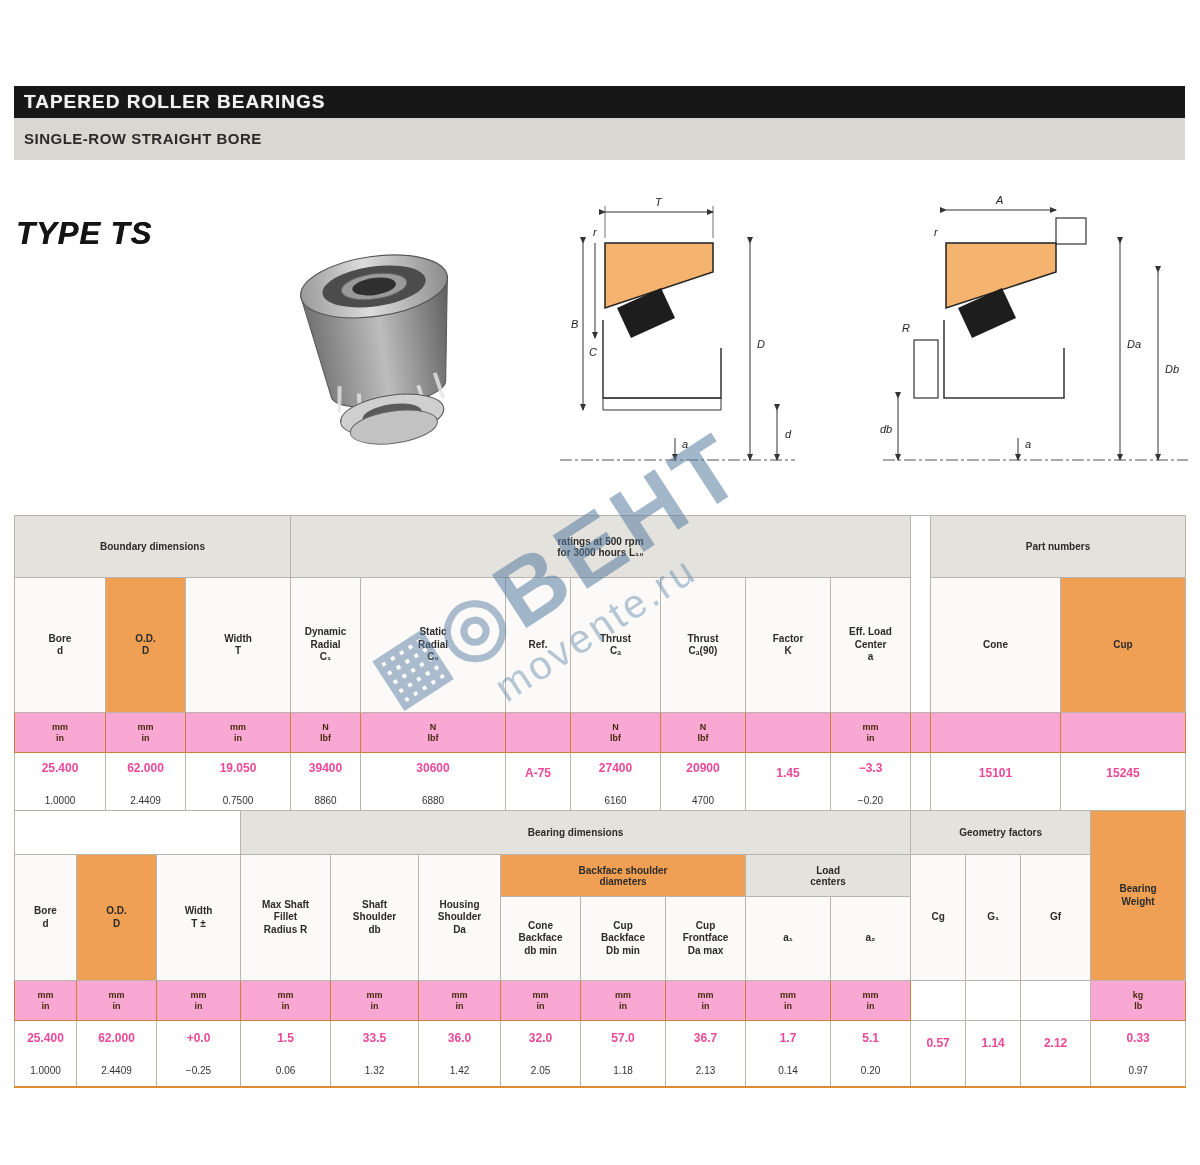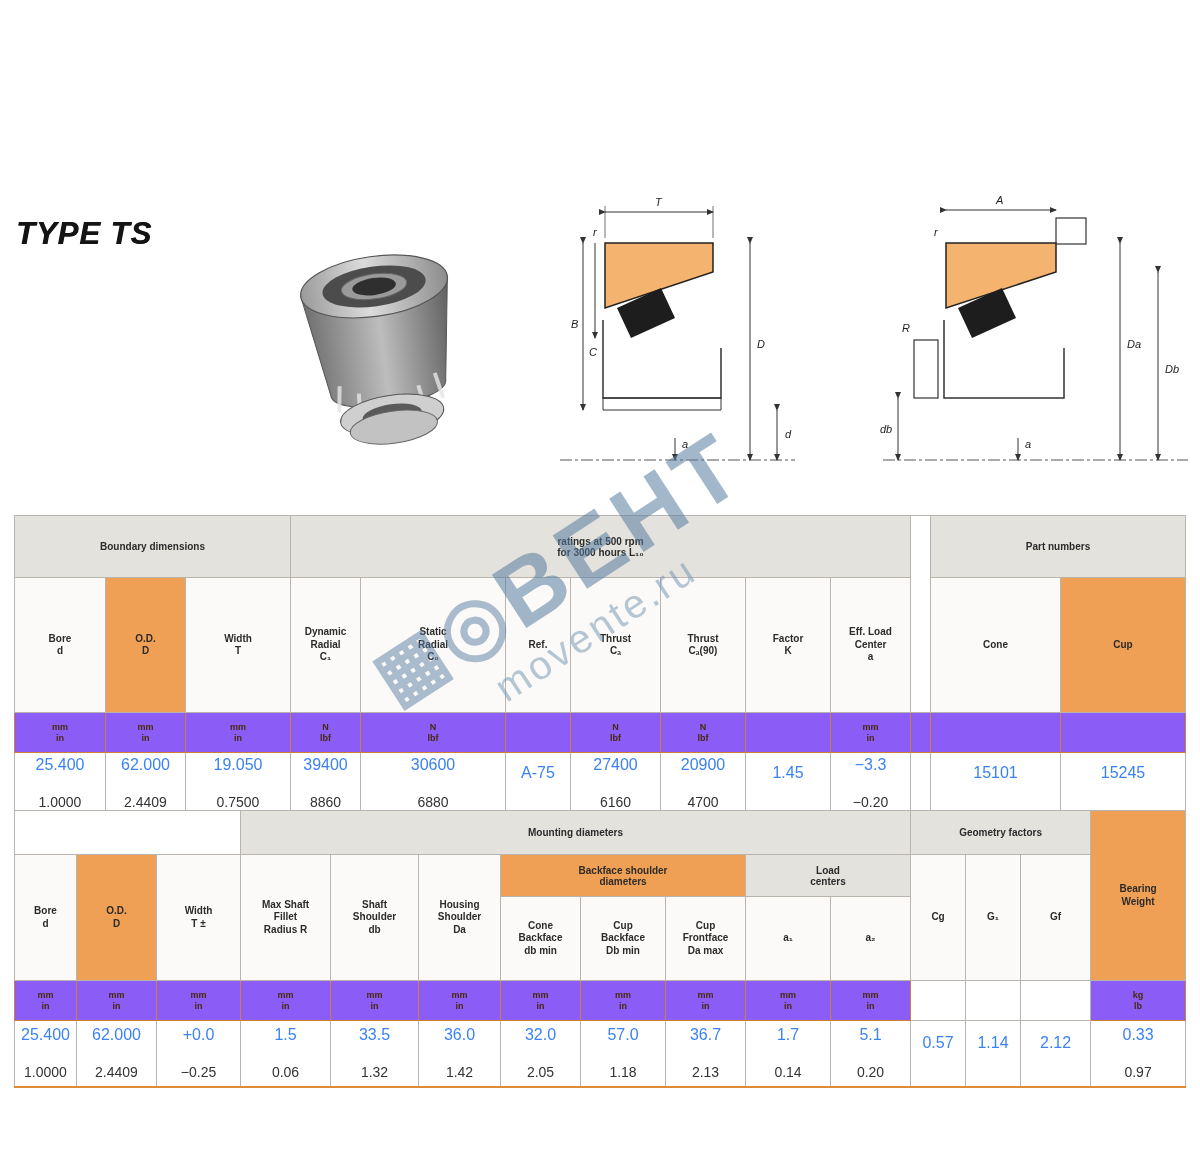--- a/index.html
+++ b/index.html
@@ -36,36 +36,38 @@
                width:1171px; background:#fff; }
   #t1 { top:515px; }
   #t2 { top:810px; }
   table.spec td { border:1px solid #b9b5ae; text-align:center; vertical-align:middle;
                   font-size:10px; color:#2b2b2b; padding:2px; }
   td.ghead { background:#e4e2dd; font-weight:bold; font-size:11px; color:#3a3a3a;
              white-space:pre-line; }
   td.colhead { background:#fbfaf8; font-weight:bold; font-size:10px; color:#4a4a4a;
                white-space:pre-line; line-height:1.25; }
   td.orange { background:#f0a054 !important; color:#4a2c0e; }
-  tr.band td { background:#8b5cf6; color:#47290c; font-weight:bold; font-size:9px;
+  tr.band td { background:#f9a8d4; color:#47290c; font-weight:bold; font-size:9px;
                white-space:pre-line; border-color:#cf7f36; line-height:1.2; }
   tr.band td.bandwhite { background:#fff; border-color:#b9b5ae; }
   td.gapcell { background:#fff; border-top:none; border-bottom:none; }
   tr.datarow td { border-bottom:2px solid #e08a35; }
-  .m { font-weight:normal; font-size:16px; color:#3b82f6; }
-  .i { font-size:14px; color:#333; margin-top:20px; }
+  .m { font-weight:bold; font-size:12px; color:#ec4899; }
+  .i { font-size:10px; color:#333; margin-top:20px; }
 
   svg text { font-family:"Liberation Sans", sans-serif; }
   .dimtxt { font-size:11px; font-style:italic; fill:#222; }
 </style>
 </head>
 <body>
 
 <div class="page">
 
+  <div class="topbar">TAPERED ROLLER BEARINGS</div>
+  <div class="substrip">SINGLE-ROW STRAIGHT BORE</div>
 
   <div class="type-title">TYPE TS</div>
 
   <svg class="photo" viewBox="0 0 175 265">
     <defs>
       <linearGradient id="gcup" x1="0" y1="0" x2="1" y2="0">
         <stop offset="0" stop-color="#9a9a9a"></stop>
           <stop offset=".45" stop-color="#dcdcdc"></stop>
           <stop offset="1" stop-color="#8c8c8c"></stop>
       </linearGradient>
@@ -290,21 +292,21 @@
       <col style="width:85px">
         <col style="width:80px">
       <col style="width:55px">
         <col style="width:55px">
         <col style="width:70px">
       <col style="width:95px">
     </colgroup>
     <tbody>
         <tr style="height:44px">
       <td colspan="3" class="gapcell"></td>
-      <td colspan="8" class="ghead">Mounting diameters</td>
+      <td colspan="8" class="ghead">Bearing dimensions</td>
       <td colspan="3" class="ghead">Geometry factors</td>
       <td rowspan="3" class="colhead orange">Bearing
 Weight</td>
     </tr>
     <tr style="height:42px">
       <td rowspan="2" class="colhead">Bore
 d</td>
       <td rowspan="2" class="colhead orange">O.D.
 D</td>
       <td rowspan="2" class="colhead">Width

